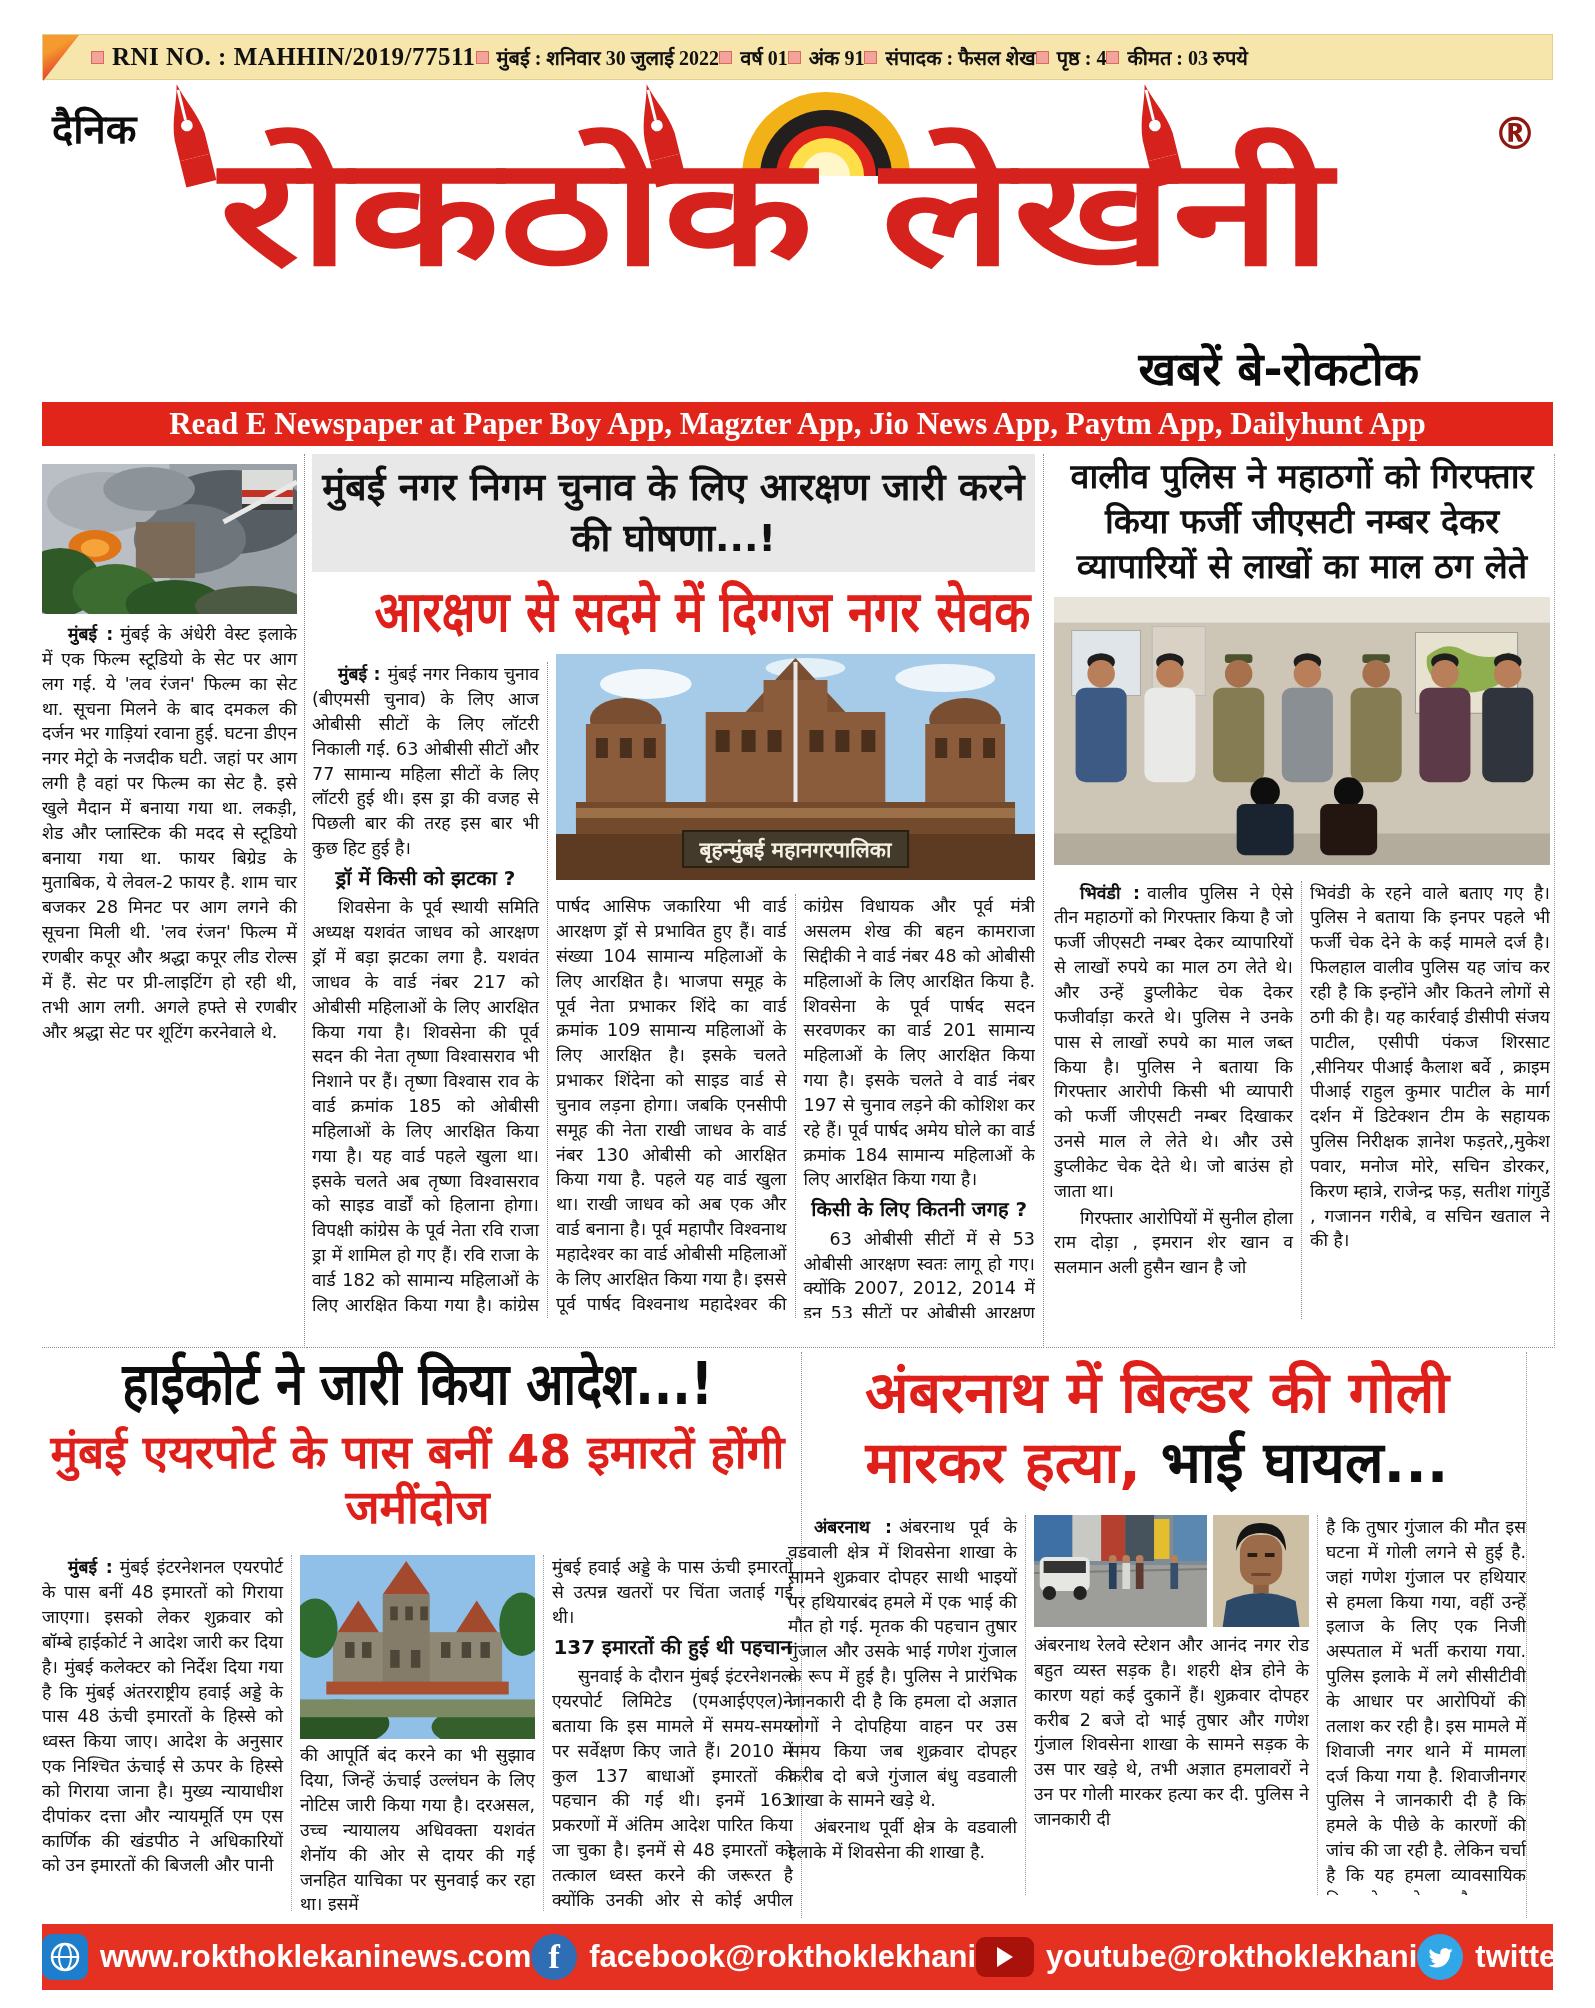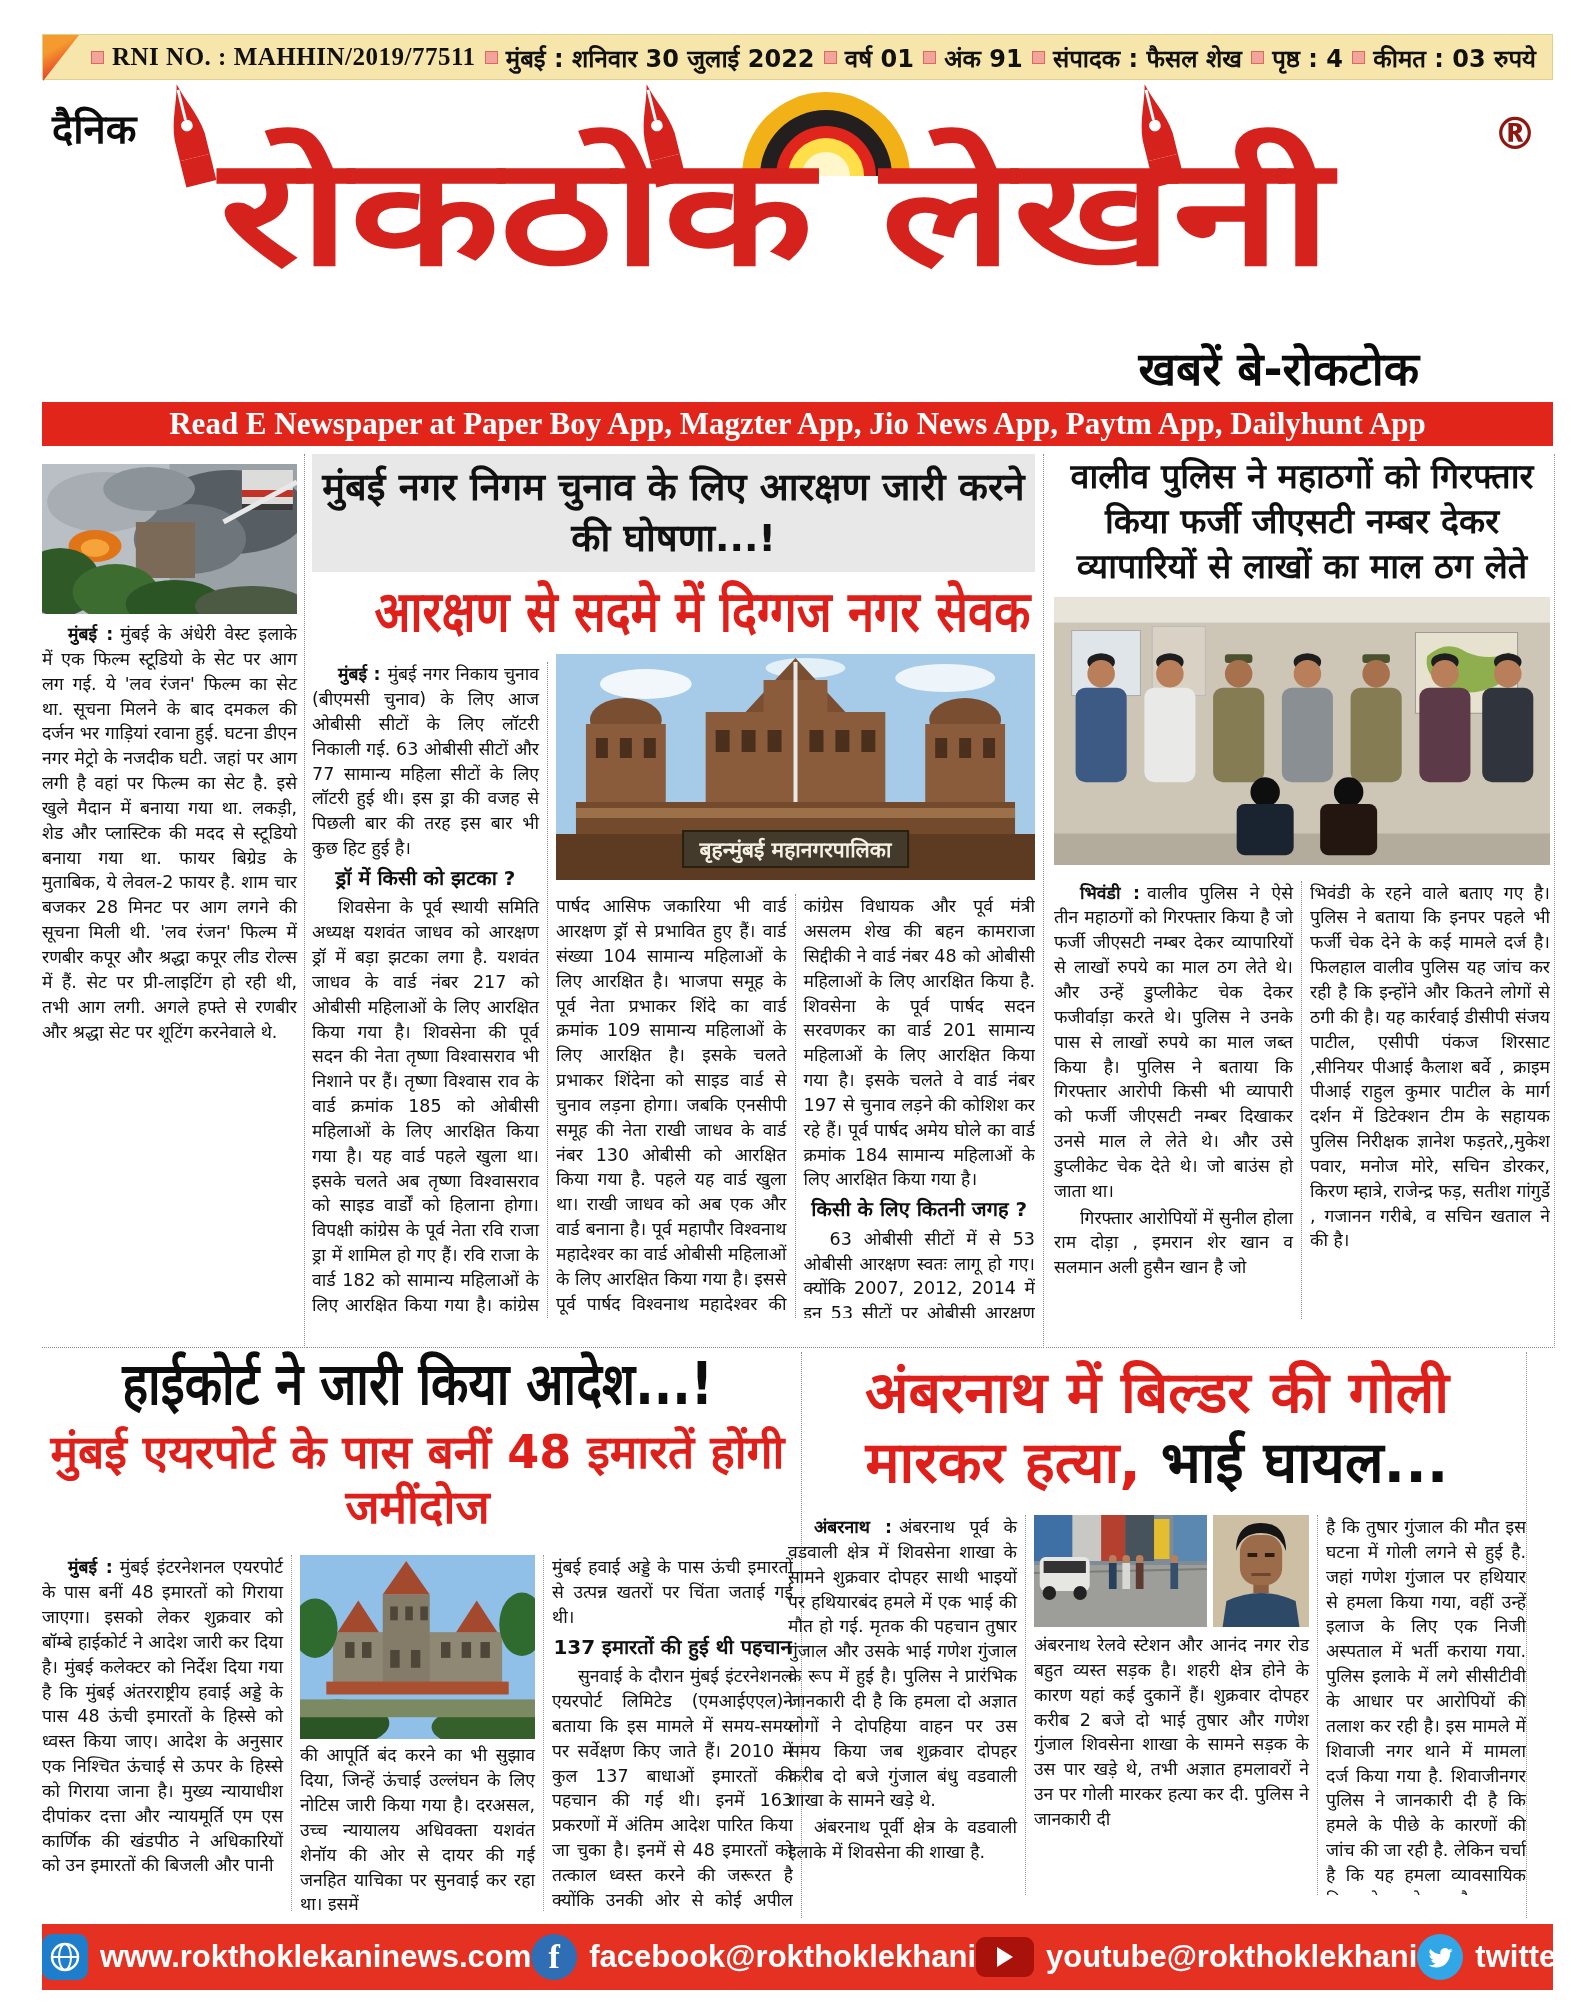--- a/index.html
+++ b/index.html
@@ -1,26 +1,26 @@
 <!DOCTYPE html>
 <html><head>
 <meta charset="utf-8">
 <style>
   html,body{margin:0;padding:0;background:#e8e8e8;}
   .page{position:relative;width:1595px;height:2008px;margin:0 auto;background:#fff;
         font-family:"DejaVu Sans",sans-serif;color:#111;overflow:hidden;}
 
   
   .topbar{position:absolute;left:42px;top:34px;width:1511px;height:46px;background:#f6e6ac;
-          display:flex;align-items:center;justify-content:space-between;
+          display:flex;align-items:center;justify-content:flex-start;
           padding:0 16px 0 48px;box-sizing:border-box;border:1px solid #e3cf8c;}
   .tri{position:absolute;left:0;top:0;width:36px;height:46px;
        background:linear-gradient(150deg,#f59a2e 30%,#e5372a 75%);
        clip-path:polygon(0 0,100% 0,0 100%);}
-  .tb-item{display:flex;align-items:center;gap:8px;font-weight:bold;font-size:24px;white-space:nowrap;}
+  .tb-item{display:flex;align-items:center;gap:8px;font-weight:bold;font-size:20px;white-space:nowrap;font-family:Liberation Serif, serif;}
   .tb-item .sq{width:11px;height:11px;background:#f2a49b;border:1px solid #d86b5e;display:inline-block;}
   .tb-rni{font-family:"Liberation Serif",serif;font-size:25px;letter-spacing:.5px;}
 
   
   .masthead{position:absolute;left:42px;top:82px;width:1511px;height:318px;}
   .daily{position:absolute;left:10px;top:18px;font-size:40px;font-weight:bold;color:#0c0c0c;}
   .mast-title{position:absolute;left:0;right:44px;top:18px;text-align:center;
               font-size:150px;line-height:1.5;font-weight:bold;color:#d6221c;
               transform:scaleX(1.3);transform-origin:center;white-space:nowrap;}
   .reg{position:absolute;right:16px;top:26px;font-size:44px;color:#8e1711;font-weight:bold;}

